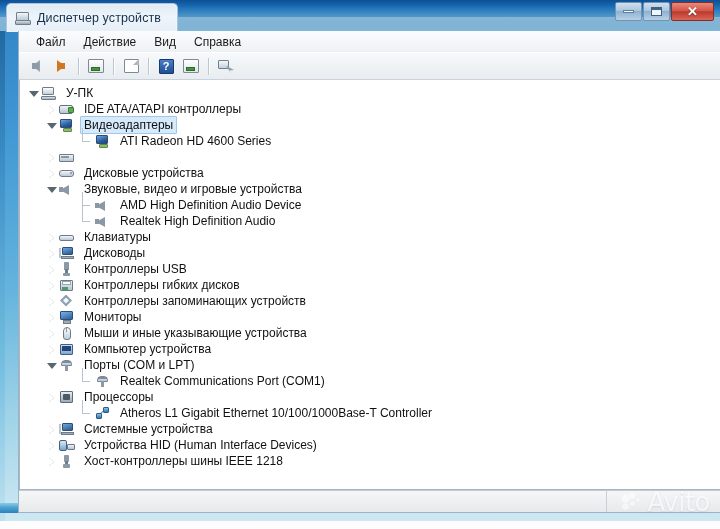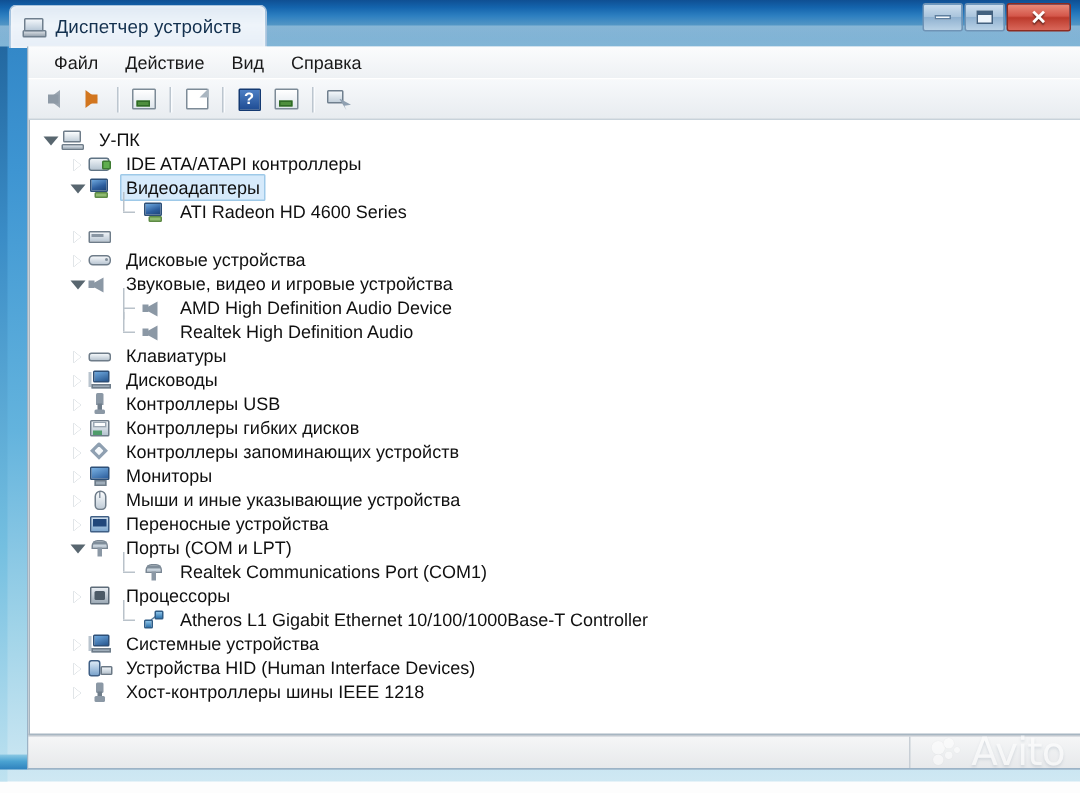--- a/index.html
+++ b/index.html
@@ -486,21 +486,21 @@
             </span>
           <span class="lbl">Мыши и иные указывающие устройства</span>
         </div>
 
         <div class="row d1">
           <span class="exp closed"></span>
           <span class="di di-port">
               <i class="b"></i>
               <i class="s"></i>
             </span>
-          <span class="lbl">Переносные устройства</span>
+          <span class="lbl">Компьютер устройства</span>
         </div>
 
         <div class="row d1">
           <span class="exp open"></span>
           <span class="di di-cport">
               <i class="h"></i>
               <i class="p"></i>
               <i class="t"></i>
             </span>
           <span class="lbl">Порты (COM и LPT)</span>

